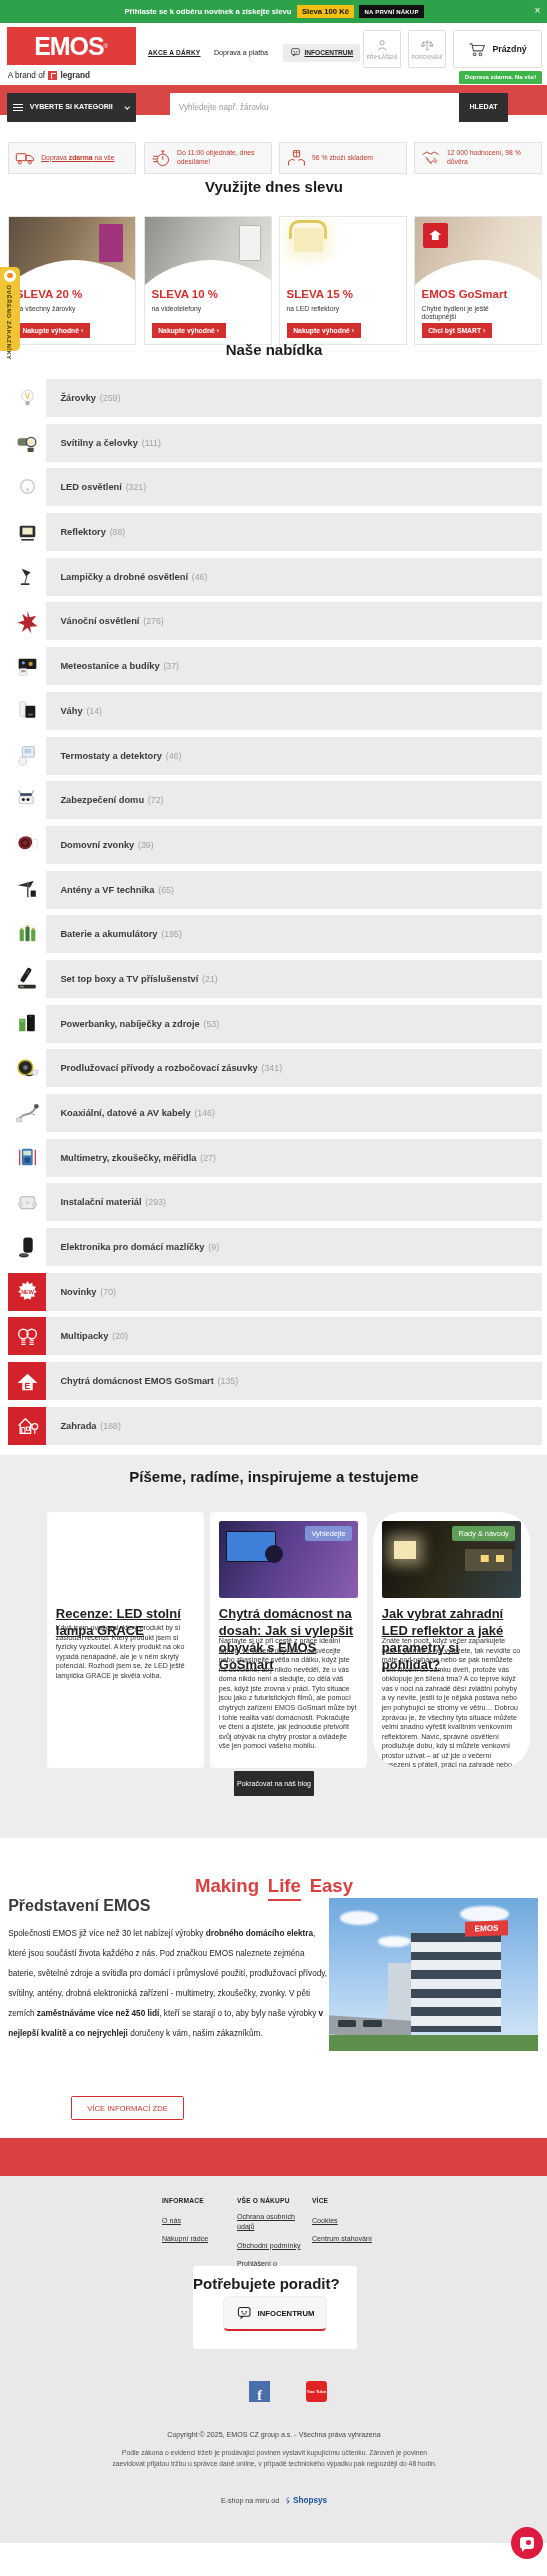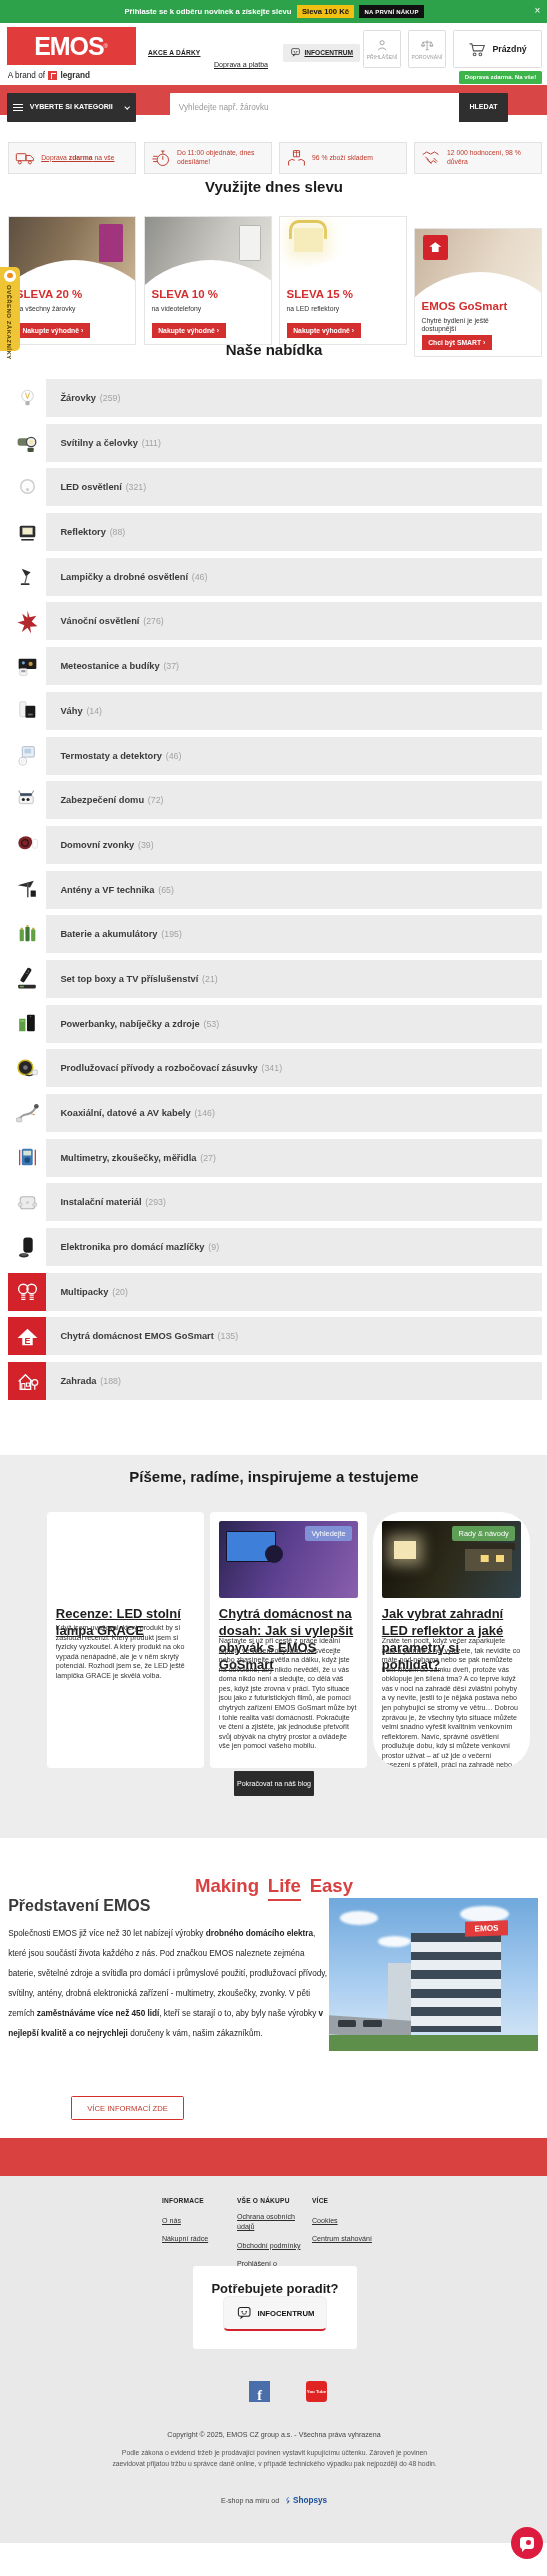--- a/index.html
+++ b/index.html
@@ -19,21 +19,21 @@
   .header { position:absolute; left:0; top:23px; width:548px; height:62px; background:#fff; }
   .logo { position:absolute; left:6.6px; top:4.4px; width:129px; height:38px; background:#e23b3b;
           display:flex; align-items:center; justify-content:center; color:#fff; }
   .logo-text { font-size:25px; font-weight:bold; letter-spacing:-1.1px; }
   .logo-reg { font-size:6px; vertical-align:top; }
   .brandline { position:absolute; left:7.7px; top:48px; font-size:8.2px; color:#1a1a1a; display:flex; align-items:center; gap:3.3px; }
   .legrand-mark { width:8.8px; height:8.8px; background:#e23b3b; display:inline-block; position:relative; }
   .legrand-mark:after { content:""; position:absolute; left:2.2px; top:2.2px; width:4.4px; height:4.4px; border:1.1px solid #fff; border-right:none; border-bottom:none; }
   .brand-name { font-weight:bold; color:#2b2b2b; }
   .hnav { position:absolute; top:26px; font-size:6.6px; font-weight:bold; letter-spacing:0.2px; color:#1d1d1d; text-decoration:underline; cursor:pointer; }
-  .hnav2 { position:absolute; top:26px; font-size:7.1px; font-weight:normal; color:#1d1d1d; text-decoration:underline; cursor:pointer;margin-top:12px; }
+  .hnav2 { position:absolute; top:26px; font-size:7.1px; font-weight:normal; color:#1d1d1d; cursor:pointer; }
   .info-pill { position:absolute; left:283px; top:21px; background:#ececec; border-radius:1.6px; height:17.5px;
                display:flex; align-items:center; gap:3.8px; padding:0 6.6px; cursor:pointer; }
   .info-pill .txt { font-size:6.6px; font-weight:bold; text-decoration:underline; color:#1d1d1d; }
   .hbox { position:absolute; top:7.1px; width:38px; height:38px; border:0.5px solid #ddd; border-radius:1.6px;
           display:flex; flex-direction:column; align-items:center; justify-content:center; gap:2.2px; cursor:pointer; background:#fff; }
   .hbox .cap { font-size:5px; color:#9a9a9a; letter-spacing:0.1px; }
   .hicon { width:14.2px; height:14.2px; }
   .cartbox { position:absolute; left:453px; top:7.1px; width:89px; height:38px; border:0.5px solid #ddd; border-radius:1.6px;
              display:flex; align-items:center; justify-content:center; gap:5.5px; cursor:pointer; background:#fff; }
   .cart-label { font-size:8.8px; font-weight:bold; color:#1d1d1d; }
@@ -140,21 +140,21 @@
   .photo .road { position:absolute; left:0; bottom:14.2px; width:82px; height:18.6px; background:#9aa1a6; transform:skewY(4deg); }
   .photo .car { position:absolute; width:18.6px; height:6.6px; background:#333a40; border-radius:1.6px; bottom:24px; }
 
   
   .redband { position:absolute; left:0; top:2138px; width:548px; height:38px; background:#d94141; }
   .footer { position:absolute; left:0; top:2176px; width:548px; height:367px; background:#e9e9e9; }
   .fcol { position:absolute; top:21px; }
   .fcol .ft { font-size:6.6px; font-weight:bold; color:#1d1d1d; letter-spacing:0.2px; }
   .fcol a { display:block; margin-top:8.2px; font-size:7.1px; color:#2e2e2e; text-decoration:underline; line-height:1.45; cursor:pointer; }
   .helpcard { position:absolute; left:193px; top:90px; width:164px; height:83px; background:#fff; border-radius:3.3px; }
-  .helpcard .hh { text-align:center; margin-top:15px; font-size:13px; font-weight:bold; color:#1d1d1d; }
+  .helpcard .hh { margin-top:9px; font-size:15px; font-weight:bold; color:#1d1d1d; }
   .infobtn { position:absolute; left:30px; top:30px; width:104px; height:35px; background:#f6f6f6; border:0.5px solid #eee;
              border-bottom:2.2px solid #d3222a; border-radius:5.5px; display:flex; align-items:center; justify-content:center; gap:5.5px; cursor:pointer; }
   .infobtn .txt { font-size:7.7px; font-weight:bold; color:#111; }
   .soc { position:absolute; top:205px; width:21px; height:21px; cursor:pointer; }
   .soc.fb { left:249px; background:#4a6ea9; display:flex; align-items:flex-end; justify-content:center; }
   .soc.fb span { color:#fff; font-weight:bold; font-size:14.2px; line-height:1; font-family:"Liberation Serif", serif; }
   .soc.yt { left:306px; background:#e02424; border-radius:3.3px; display:flex; align-items:center; justify-content:center; }
   .soc.yt span { color:#fff; font-weight:bold; font-size:4.4px; text-align:center; line-height:1.15; }
   .copyright { position:absolute; left:0; top:255px; width:548px; text-align:center; font-size:7.1px; color:#444; }
   .legal { position:absolute; left:110px; top:272px; width:329px; text-align:center; font-size:6.8px; color:#555; line-height:1.55; }
@@ -297,21 +297,21 @@
       <div class="promo-card" style="left: 279px;">
         <div class="promo-img th-flood">
           <span class="handle"></span>
           <span class="glow"></span>
           <span class="cut"></span>
         </div>
         <div class="promo-title">SLEVA 15 %</div>
         <div class="promo-sub">na LED reflektory</div>
         <button class="promo-btn">Nakupte výhodně ›</button>
       </div>
-      <div class="promo-card" style="left: 414px; margin-top: 12px;">
+      <div class="promo-card" style="left: 414px;">
         <div class="promo-img th-gosmart">
           <span class="acc"></span>
           <span class="cut"></span>
         </div>
         <div class="promo-title">EMOS GoSmart</div>
         <div class="promo-sub">Chytré bydlení je ještě dostupnější</div>
         <button class="promo-btn">Chci být SMART ›</button>
       </div>
     </div>
 
@@ -549,20 +549,30 @@
       <div class="catrow">
         <div class="cattile light">
           <svg viewBox="0 0 48 48" width="100%" height="100%">
             <rect x="16" y="5" width="18" height="29" rx="6" fill="#1c1c1c"></rect>
             <ellipse cx="17" cy="39" rx="9" ry="4" fill="#2e2e2e"></ellipse>
             <ellipse cx="17" cy="38" rx="6" ry="2.4" fill="#555"></ellipse>
           </svg>
         </div>
         <span class="catlabel">Elektronika pro domácí mazlíčky</span>
         <span class="catcount">(9)</span>
+      </div>
+      <div class="catrow">
+        <div class="cattile red">
+          <svg viewBox="0 0 48 48" width="100%" height="100%">
+            <path d="M24 4 l3.4 5.4 6 -2.4 .4 6.4 6.3 1.4 -3 5.7 4.8 4.1 -5.5 3.3 1.7 6.2 -6.4 -.3 -2 6.1 -5.7 -3 -5.7 3 -2 -6.1 -6.4 .3 1.7 -6.2 -5.5 -3.3 4.8 -4.1 -3 -5.7 6.3 -1.4 .4 -6.4 6 2.4 Z" fill="#fff"></path>
+            <text x="24" y="28" text-anchor="middle" font-size="10.5" font-weight="bold" fill="#d3222a" font-family="sans-serif">NEW</text>
+          </svg>
+        </div>
+        <span class="catlabel">Novinky</span>
+        <span class="catcount">(70)</span>
       </div>
       <div class="catrow">
         <div class="cattile red">
           <svg viewBox="0 0 48 48" width="100%" height="100%">
             <circle cx="16" cy="19" r="9" fill="none" stroke="#fff" stroke-width="2.6"></circle>
             <circle cx="32" cy="19" r="9" fill="none" stroke="#fff" stroke-width="2.6"></circle>
             <path d="M12 31 h8 M12 35 h8 M12 39 h8 M28 31 h8 M28 35 h8 M28 39 h8" stroke="#fff" stroke-width="2.2"></path>
           </svg>
         </div>
         <span class="catlabel">Multipacky</span>

